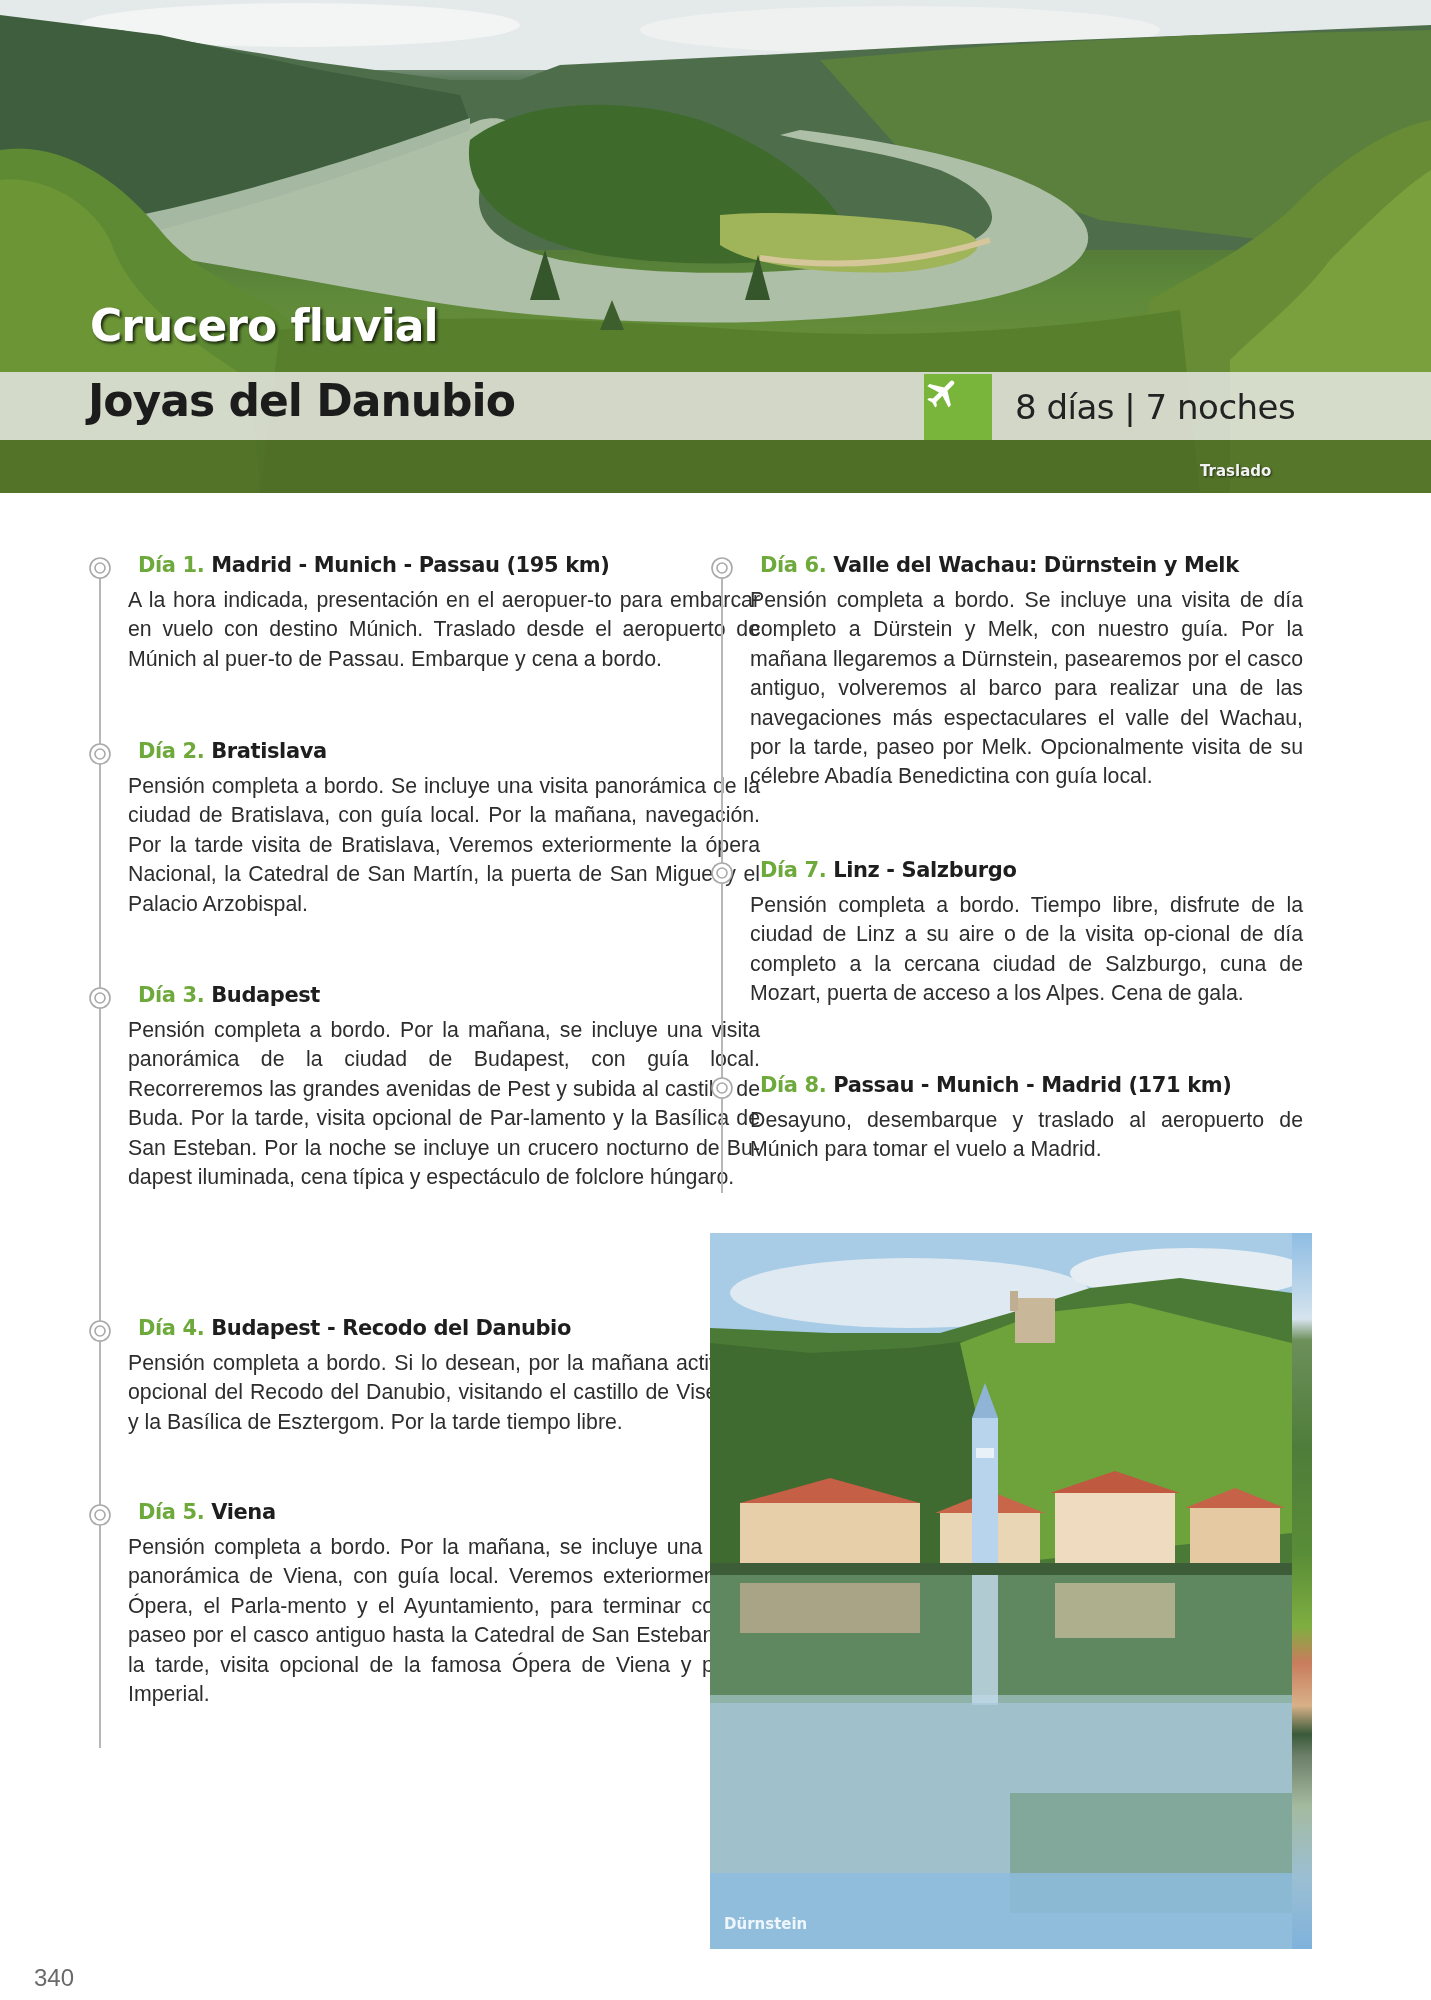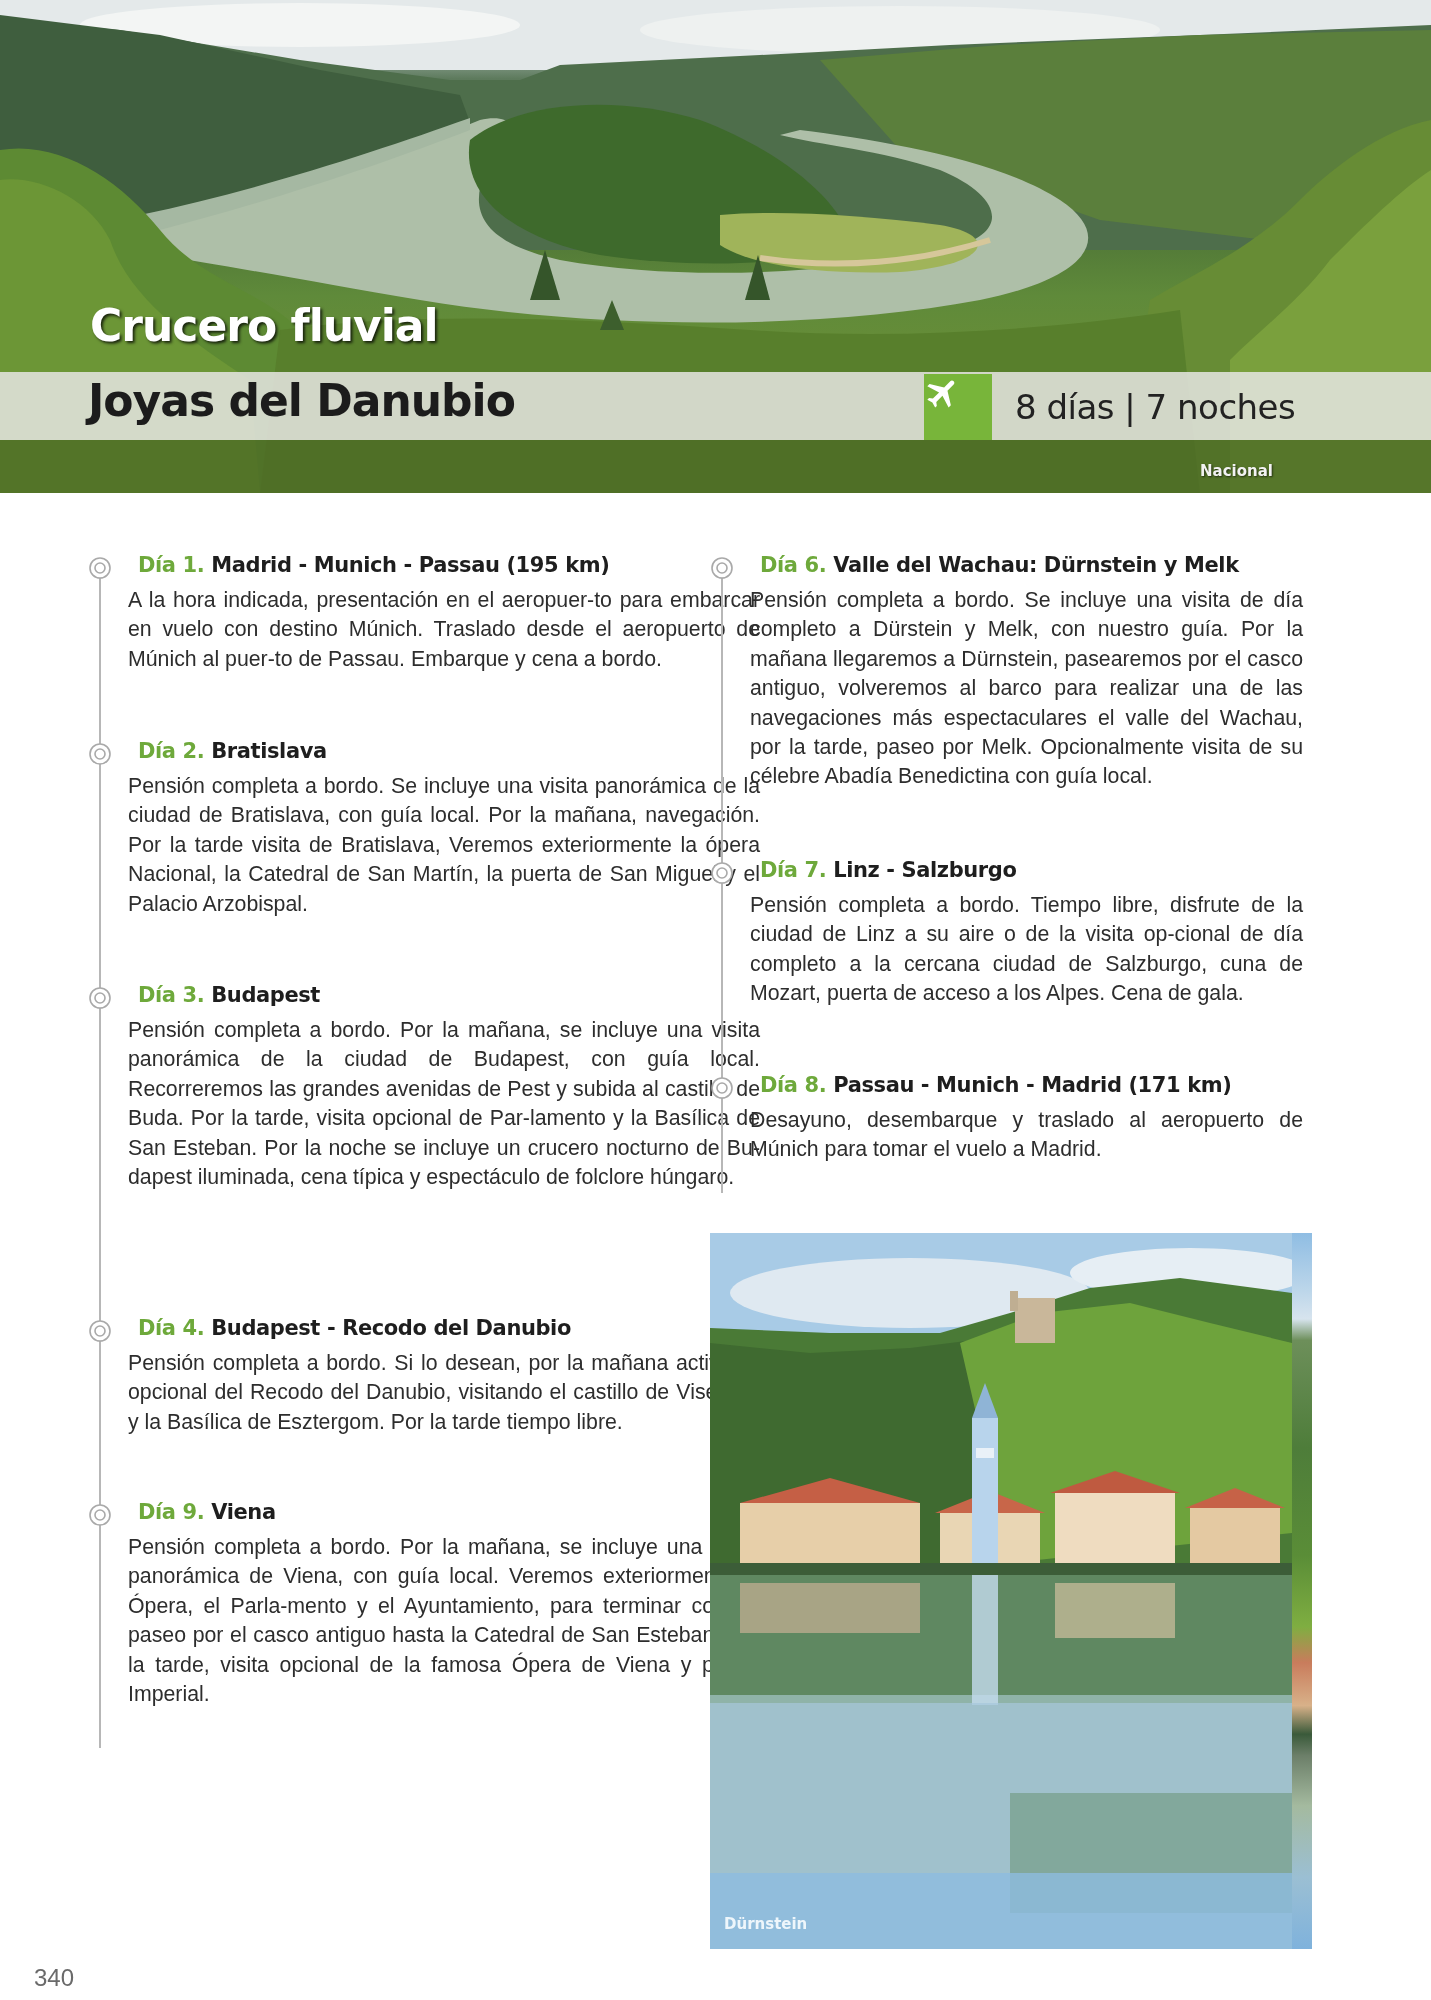--- a/index.html
+++ b/index.html
@@ -115,21 +115,21 @@
   </svg>
   <div class="hero-title-1">Crucero fluvial</div>
   <div class="hero-band"></div>
   <div class="hero-title-2">Joyas del Danubio</div>
   <div class="duration-icon-box">
     <svg width="38" height="38" viewBox="0 0 24 24">
       <path fill="#ffffff" d="M21 16v-2l-8-5V3.5C13 2.67 12.33 2 11.5 2S10 2.67 10 3.5V9l-8 5v2l8-2.5V19l-2 1.5V22l3.5-1 3.5 1v-1.5L13 19v-5.5l8 2.5z" transform="rotate(45 12 12)"></path>
     </svg>
   </div>
   <div class="duration-text">8 días | 7 noches</div>
-  <div class="hero-caption">Nacional</div>
+  <div class="hero-caption">Traslado</div>
 </div>
 
 <div class="column col-left">
   <div class="timeline-line" style="left:11px; top:20px; height:1175px;"></div>
 
   <div class="day" style="top:0;">
     <svg class="day-bullet" viewBox="0 0 24 24">
         <circle cx="12" cy="12" r="10" fill="#fff" stroke="#a9a9a9" stroke-width="1.6"></circle>
         <circle cx="12" cy="12" r="5" fill="none" stroke="#a9a9a9" stroke-width="1.6"></circle>
       </svg>
@@ -162,21 +162,21 @@
       </svg>
     <div class="day-heading"><span class="day-num">Día 4.</span> <span class="day-title">Budapest - Recodo del Danubio</span></div>
     <div class="day-body">Pensión completa a bordo. Si lo desean, por la mañana actividad opcional del Recodo del Danubio, visitando el castillo de Visegrád y la Basílica de Esztergom. Por la tarde tiempo libre.</div>
   </div>
 
   <div class="day" style="top:947px;">
     <svg class="day-bullet" viewBox="0 0 24 24">
         <circle cx="12" cy="12" r="10" fill="#fff" stroke="#a9a9a9" stroke-width="1.6"></circle>
         <circle cx="12" cy="12" r="5" fill="none" stroke="#a9a9a9" stroke-width="1.6"></circle>
       </svg>
-    <div class="day-heading"><span class="day-num">Día 9.</span> <span class="day-title">Viena</span></div>
+    <div class="day-heading"><span class="day-num">Día 5.</span> <span class="day-title">Viena</span></div>
     <div class="day-body">Pensión completa a bordo. Por la mañana, se incluye una visita panorámica de Viena, con guía local. Veremos exteriormente la Ópera, el Parla-mento y el Ayuntamiento, para terminar con un paseo por el casco antiguo hasta la Catedral de San Esteban. Por la tarde, visita opcional de la famosa Ópera de Viena y paseo Imperial.</div>
   </div>
 </div>
 
 <div class="column col-right">
   <div class="timeline-line" style="left:11px; top:20px; height:620px;"></div>
 
   <div class="day" style="top:0;">
     <svg class="day-bullet" viewBox="0 0 24 24">
         <circle cx="12" cy="12" r="10" fill="#fff" stroke="#a9a9a9" stroke-width="1.6"></circle>

